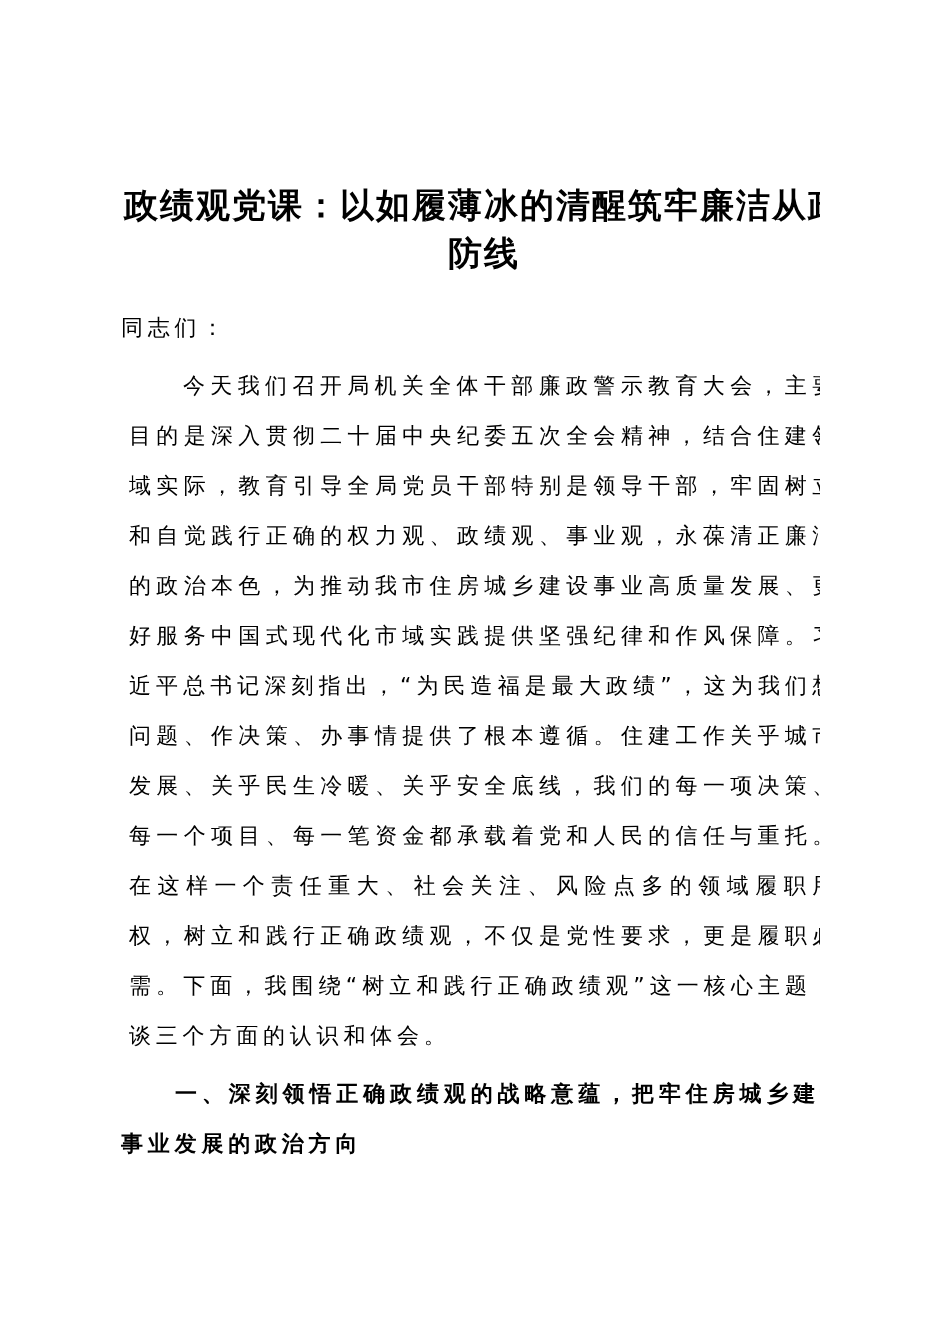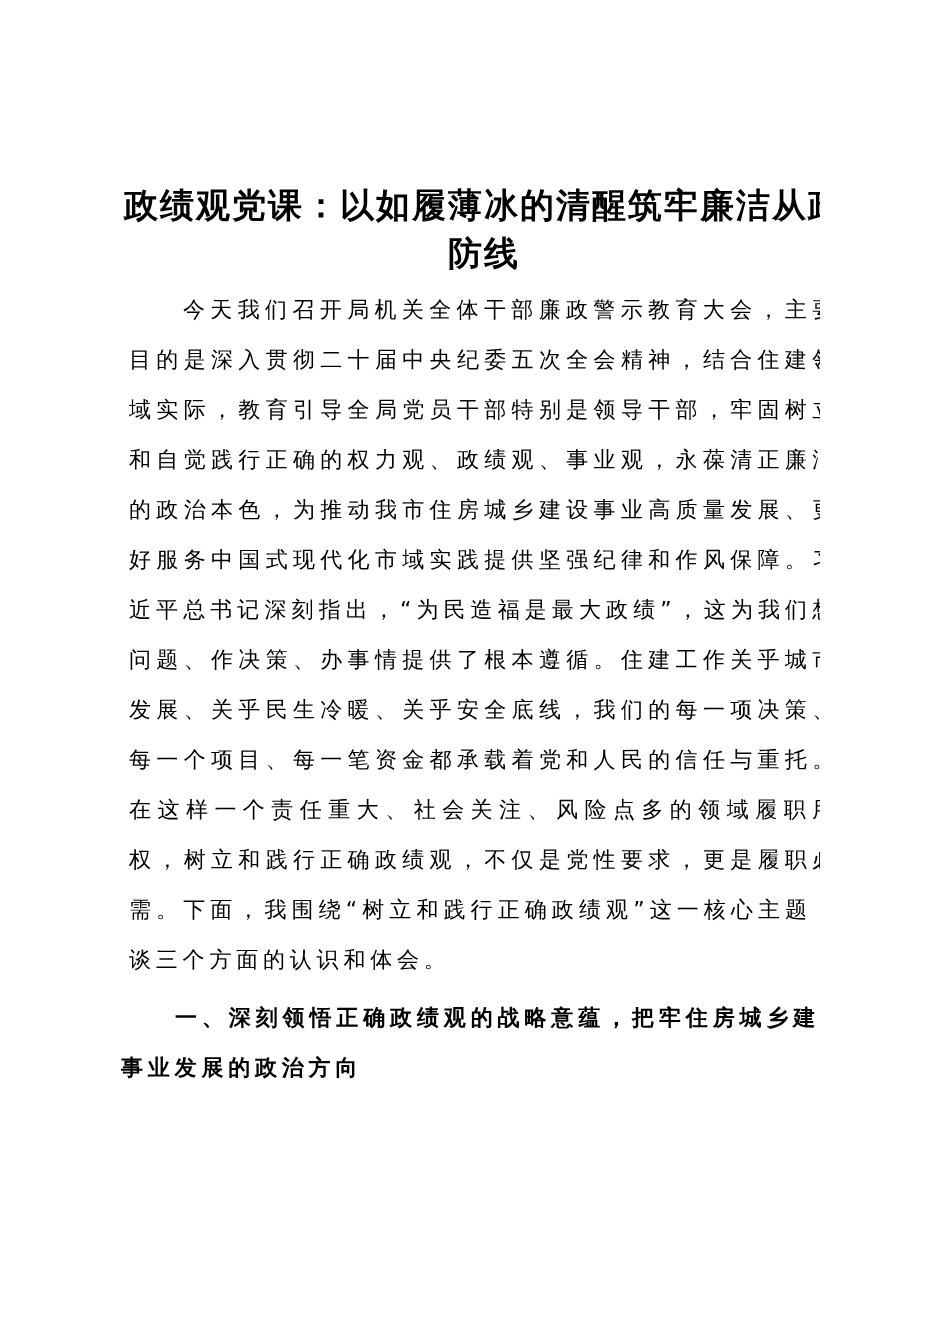--- a/index.html
+++ b/index.html
@@ -55,18 +55,19 @@
     font-weight: 700;
   }
 </style>
 </head>
 <body>
 
 <div class="page">
   <div class="content">
     <h1 class="doc-title">政绩观党课：以如履薄冰的清醒筑牢廉洁从政防线</h1>
 
+    <p class="salutation">同志们：</p>
 
     <p class="para">今天我们召开局机关全体干部廉政警示教育大会，主要目的是深入贯彻二十届中央纪委五次全会精神，结合住建领域实际，教育引导全局党员干部特别是领导干部，牢固树立和自觉践行正确的权力观、政绩观、事业观，永葆清正廉洁的政治本色，为推动我市住房城乡建设事业高质量发展、更好服务中国式现代化市域实践提供坚强纪律和作风保障。习近平总书记深刻指出，“为民造福是最大政绩”，这为我们想问题、作决策、办事情提供了根本遵循。住建工作关乎城市发展、关乎民生冷暖、关乎安全底线，我们的每一项决策、每一个项目、每一笔资金都承载着党和人民的信任与重托。在这样一个责任重大、社会关注、风险点多的领域履职用权，树立和践行正确政绩观，不仅是党性要求，更是履职必需。下面，我围绕“树立和践行正确政绩观”这一核心主题，谈三个方面的认识和体会。</p>
 
     <p class="section-heading">一、深刻领悟正确政绩观的战略意蕴，把牢住房城乡建设事业发展的政治方向</p>
   </div>
 </div>
 
 </body></html>

